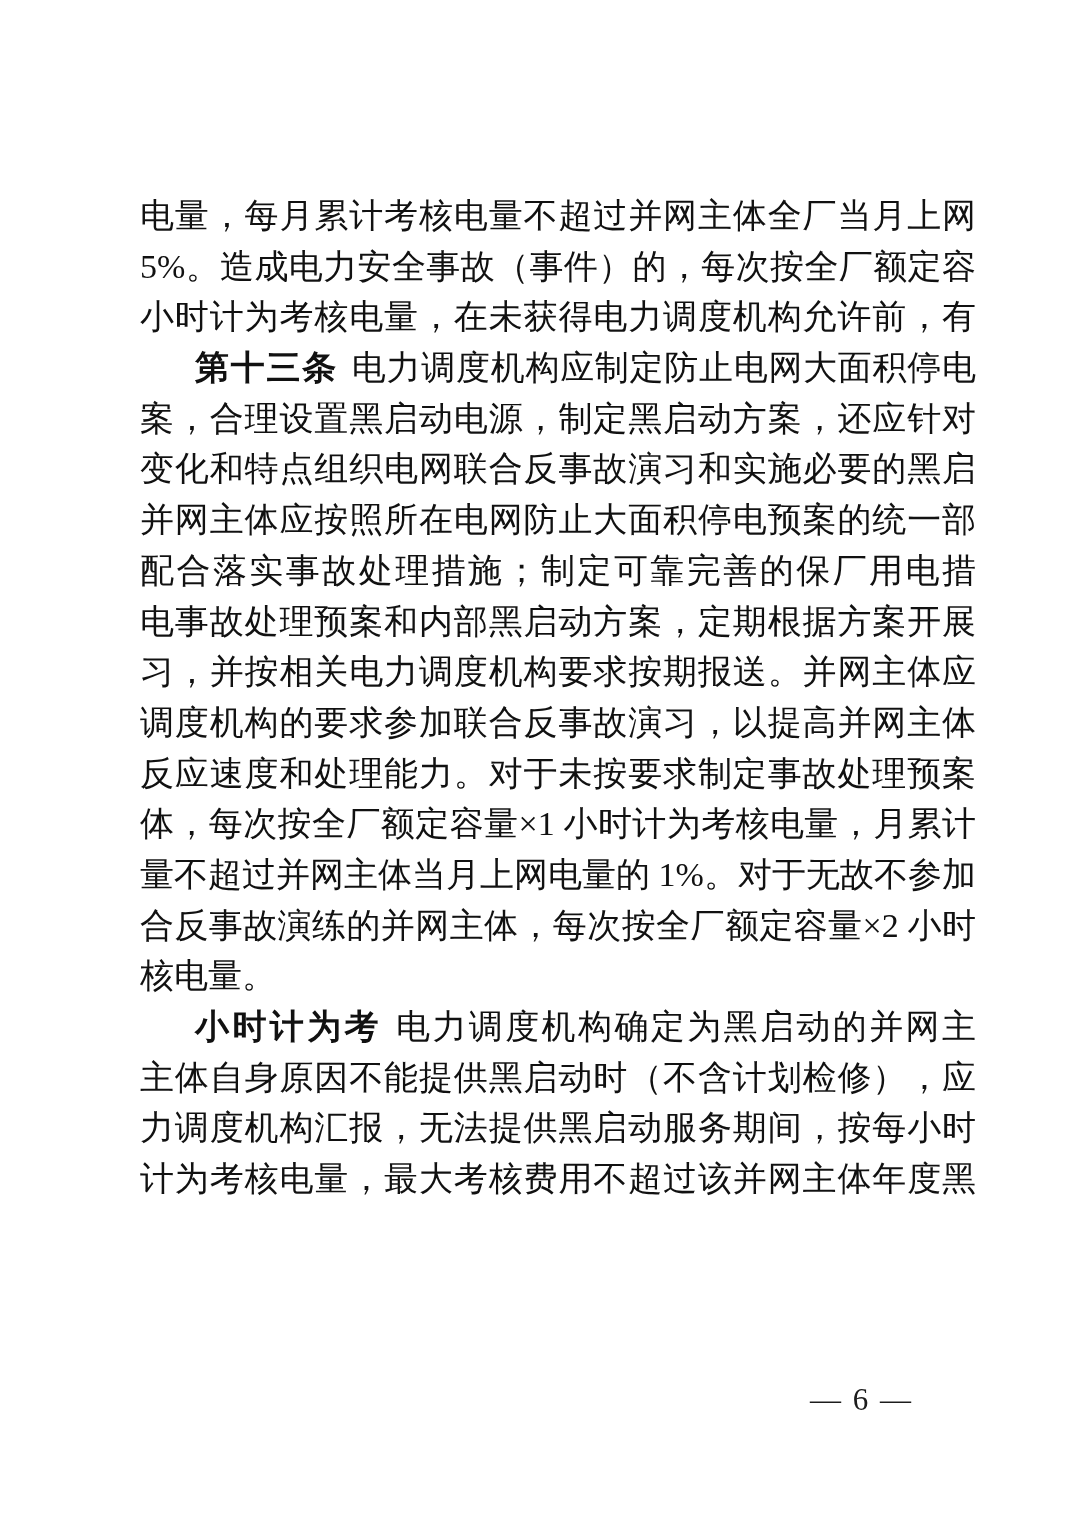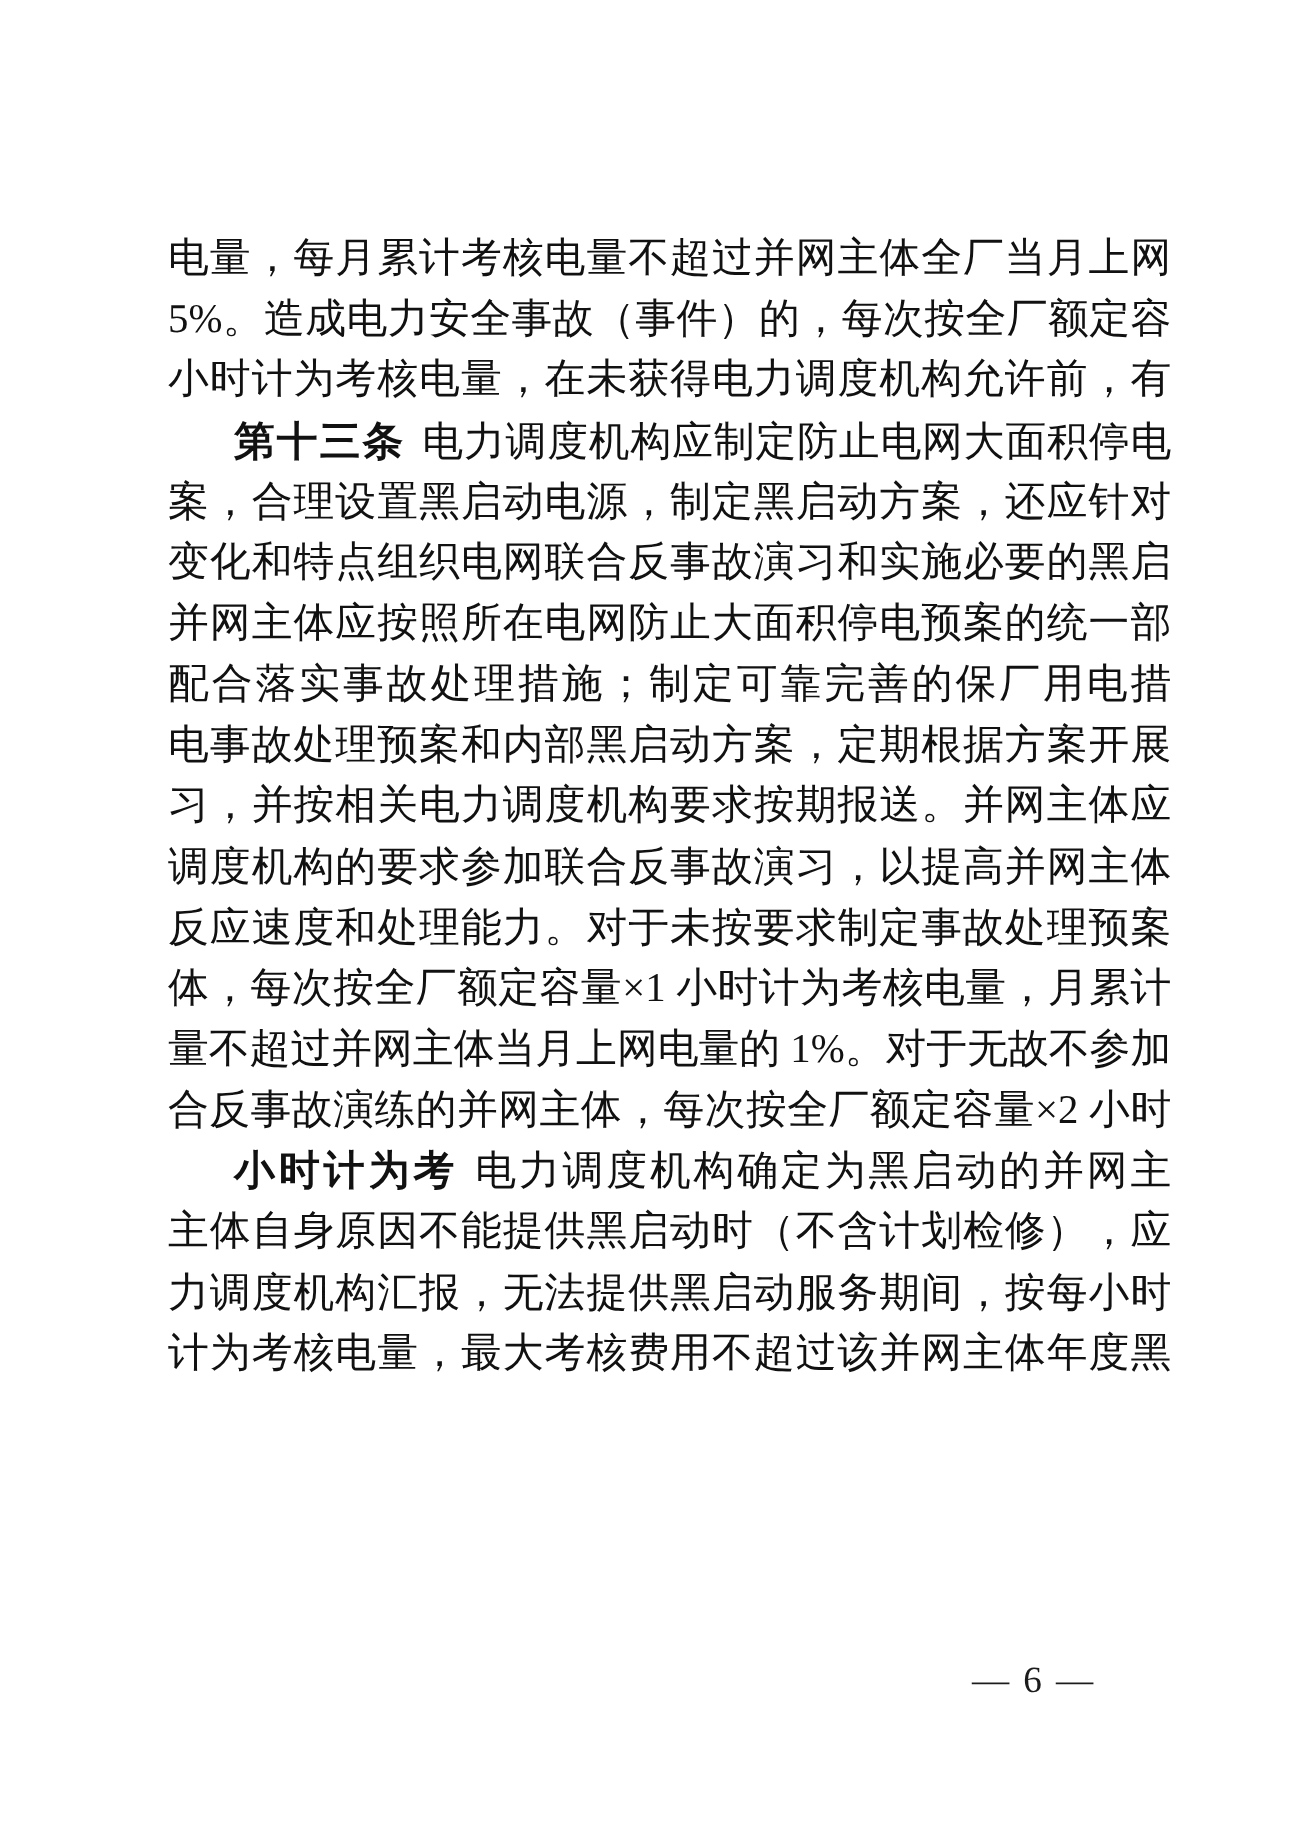--- a/index.html
+++ b/index.html
@@ -35,21 +35,21 @@
     height: 50.7px;
     overflow: hidden;
   }
   .line.last {
     text-align-last: left;
   }
   .line.indent {
     text-indent: 55px;
   }
   .article-num {
-    font-family: Liberation Sans, sans-serif;
+    font-family: Liberation Serif, serif;
     font-weight: 700;
     margin-right: 14px;
     letter-spacing: 1px;
   }
   .footer {
     position: absolute;
     top: 1378px;
     left: 140px;
     width: 773px;
     text-align: right;
@@ -79,20 +79,21 @@
       <div class="line">变化和特点组织电网联合反事故演习和实施必要的黑启动试验。</div>
       <div class="line">并网主体应按照所在电网防止大面积停电预案的统一部署，积极</div>
       <div class="line">配合落实事故处理措施；制定可靠完善的保厂用电措施、全厂停</div>
       <div class="line">电事故处理预案和内部黑启动方案，定期根据方案开展反事故演</div>
       <div class="line">习，并按相关电力调度机构要求按期报送。并网主体应按照相关</div>
       <div class="line">调度机构的要求参加联合反事故演习，以提高并网主体对事故的</div>
       <div class="line">反应速度和处理能力。对于未按要求制定事故处理预案的并网主</div>
       <div class="line">体，每次按全厂额定容量×1 小时计为考核电量，月累计考核电</div>
       <div class="line">量不超过并网主体当月上网电量的 1%。对于无故不参加电网联</div>
       <div class="line">合反事故演练的并网主体，每次按全厂额定容量×2 小时计为考</div>
+      <div class="line last">核电量。</div>
     </div>
 
     <div class="para">
       <div class="line indent">
         <span class="article-num">小时计为考</span><span>电力调度机构确定为黑启动的并网主体，因并网</span>
       </div>
       <div class="line">主体自身原因不能提供黑启动时（不含计划检修），应及时向电</div>
       <div class="line">力调度机构汇报，无法提供黑启动服务期间，按每小时 1MWh</div>
       <div class="line">计为考核电量，最大考核费用不超过该并网主体年度黑启动辅助</div>
     </div>

